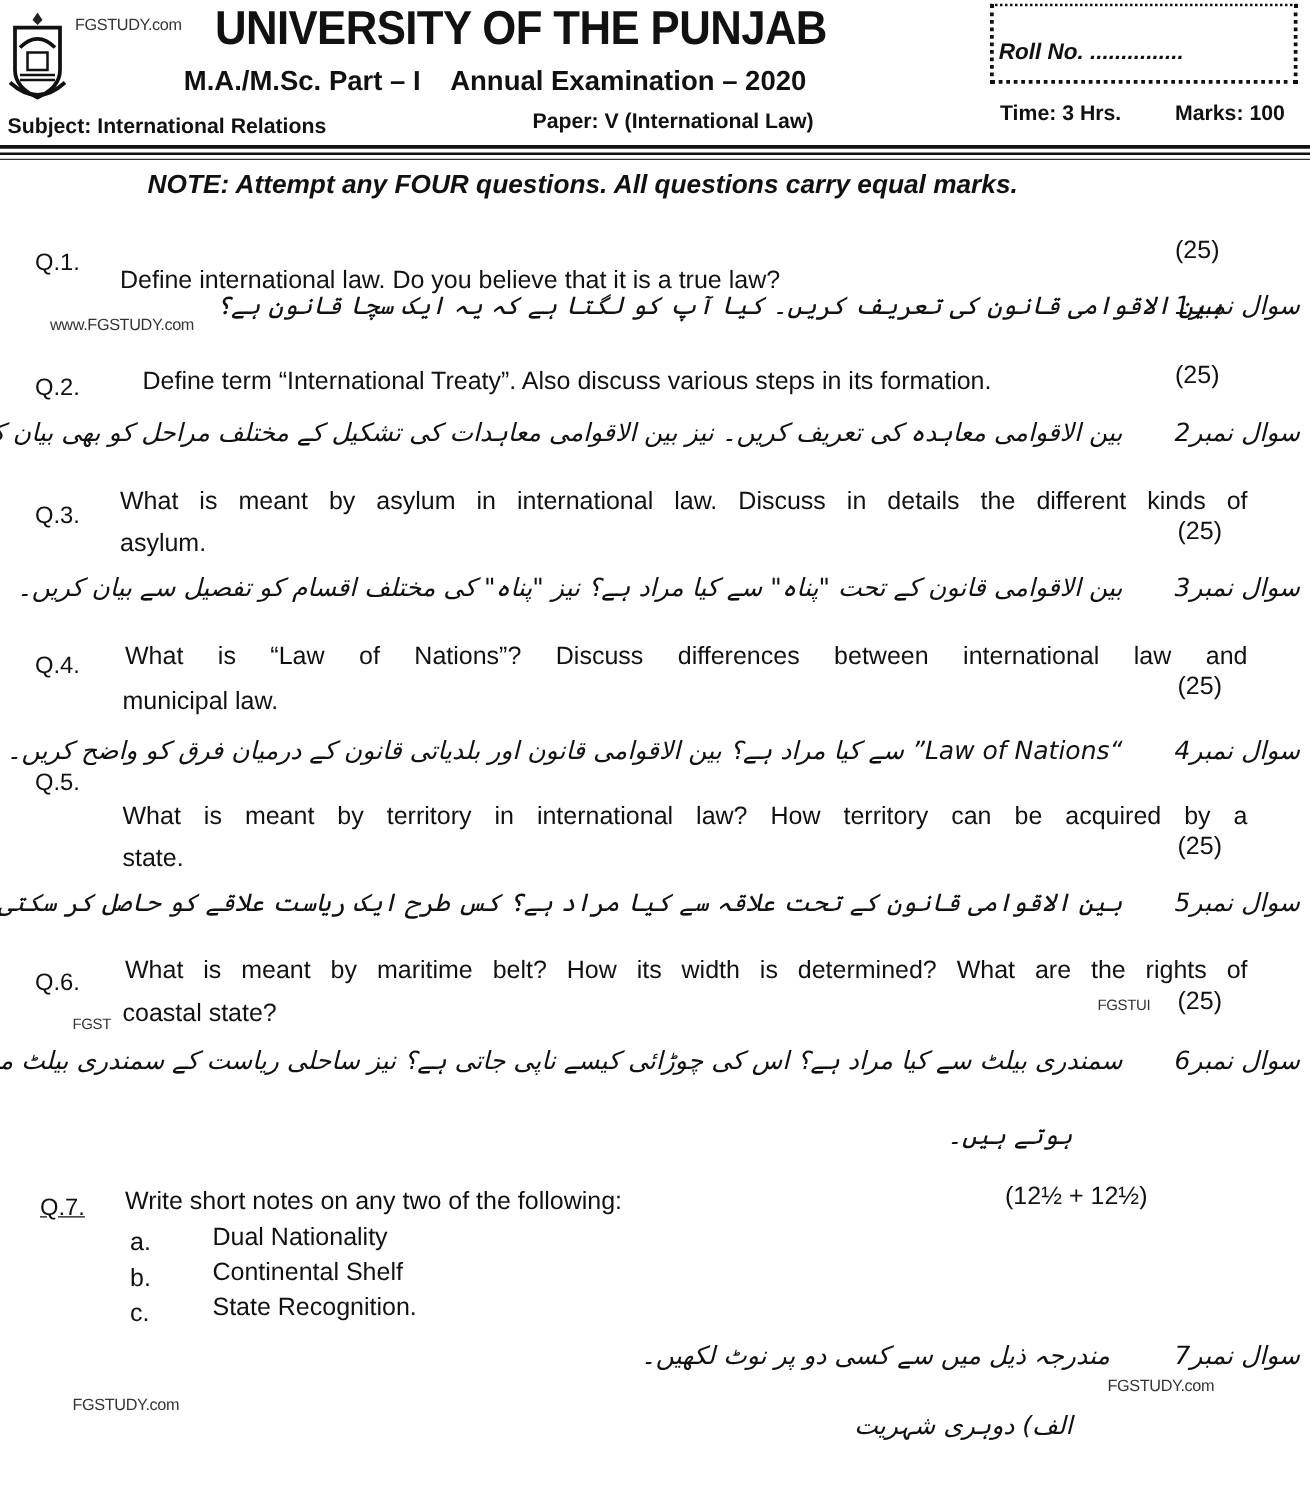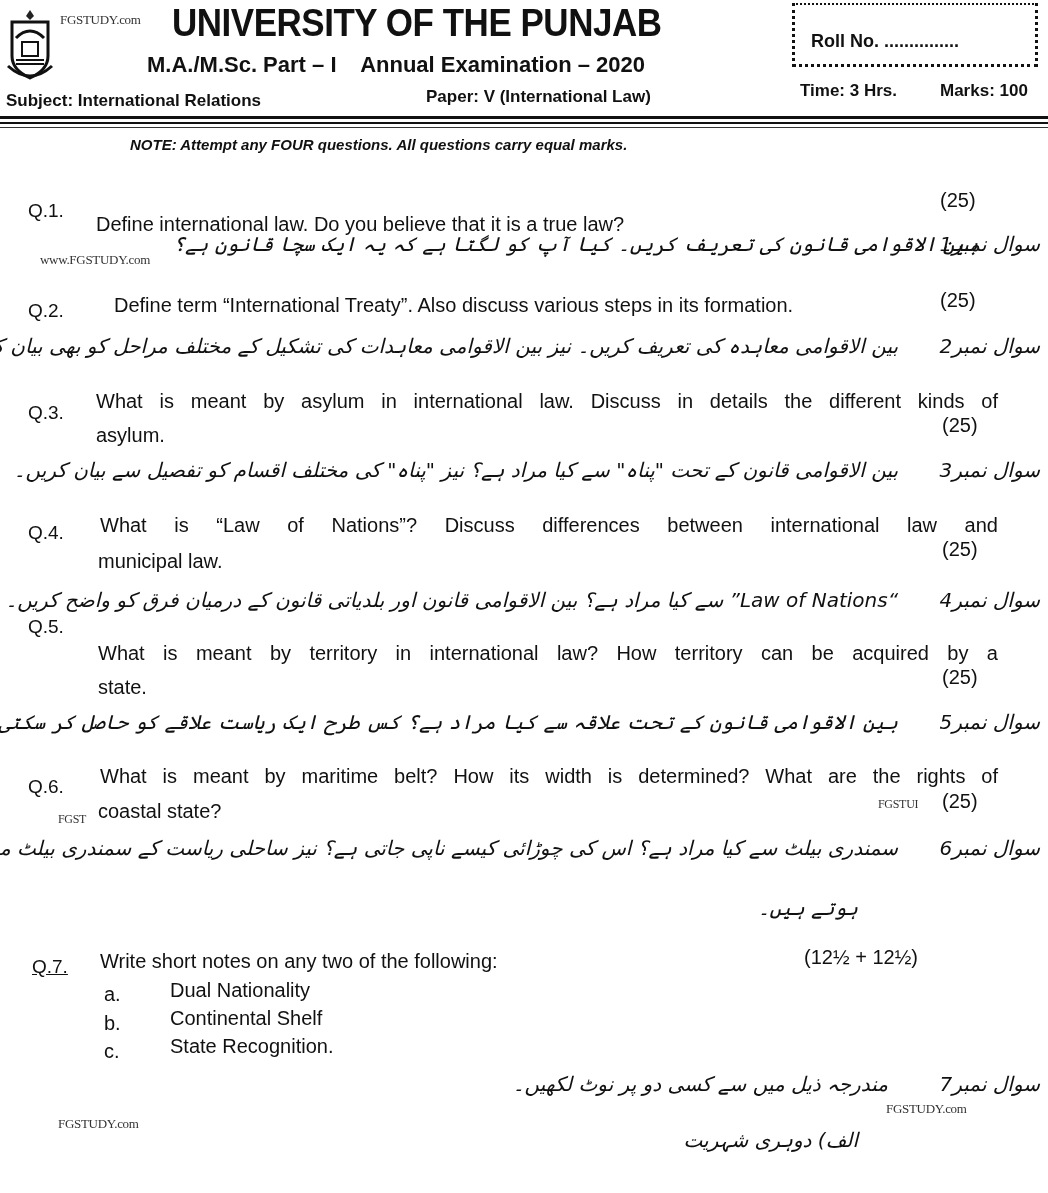--- a/index.html
+++ b/index.html
@@ -1,33 +1,33 @@
 <!DOCTYPE html>
 <html><head>
 <meta charset="utf-8">
 <style>
   html, body { margin:0; padding:0; background:#fff; }
   body { width:1048px; height:1193px; overflow:hidden; position:relative; color:#111;
          font-family:"Liberation Sans", sans-serif; }
   .abs { position:absolute; white-space:nowrap; }
-  .wm { font-size:13px; color:#333; font-family:Liberation Serif, serif; letter-spacing:-0.3px; }
+  .wm { font-size:13px; color:#333; font-family:Liberation Sans, sans-serif; letter-spacing:-0.3px; }
   .logo { left:6px; top:8px; width:48px; height:72px; }
   .title { left:172px; top:2px; font-size:38px; font-weight:bold; letter-spacing:-0.5px; transform:scaleX(0.92); transform-origin:left top; }
   .sub1 { left:147px; top:52px; font-size:22px; font-weight:bold; }
   .sub1 span { }
   .subj { left:6px; top:91px; font-size:17px; font-weight:bold; }
   .paper { left:426px; top:87px; font-size:17px; font-weight:bold; }
   .time { left:800px; top:81px; font-size:17px; font-weight:bold; }
   .marks { left:940px; top:81px; font-size:17px; font-weight:bold; }
   .rollbox { left:792px; top:3px; width:246px; height:64px; border:3px dotted #111; border-top-width:2px; box-sizing:border-box; }
-  .rollbox .lbl { position:absolute; left:16px; top:26px; font-size:18px; font-weight:bold; }
+  .rollbox .lbl { position:absolute; left:4px; top:26px; font-size:18px; font-weight:bold;font-style:italic; }
   .rule1 { left:0; top:116px; width:1048px; height:3px; background:#111; }
   .rule2 { left:0; top:122px; width:1048px; height:2px; background:#111; }
   .rule3 { left:0; top:127px; width:1048px; height:1px; background:#333; }
-  .note { left:118px; top:136px; font-size:15px; font-weight:bold; font-style:italic;margin-left:12px; }
+  .note { left:118px; top:136px; font-size:21px; font-weight:bold; font-style:italic; }
   .q { font-size:20px; }
   .qn { font-size:19px; }
   .mk { font-size:20px; }
   .urdu { font-size:20px; font-family:"DejaVu Sans", sans-serif; direction:rtl; text-align:right; font-style:italic; }
   .just { text-align:justify; text-align-last:justify; white-space:normal; }
 </style>
 </head>
 <body>
 
 <div class="abs logo">

